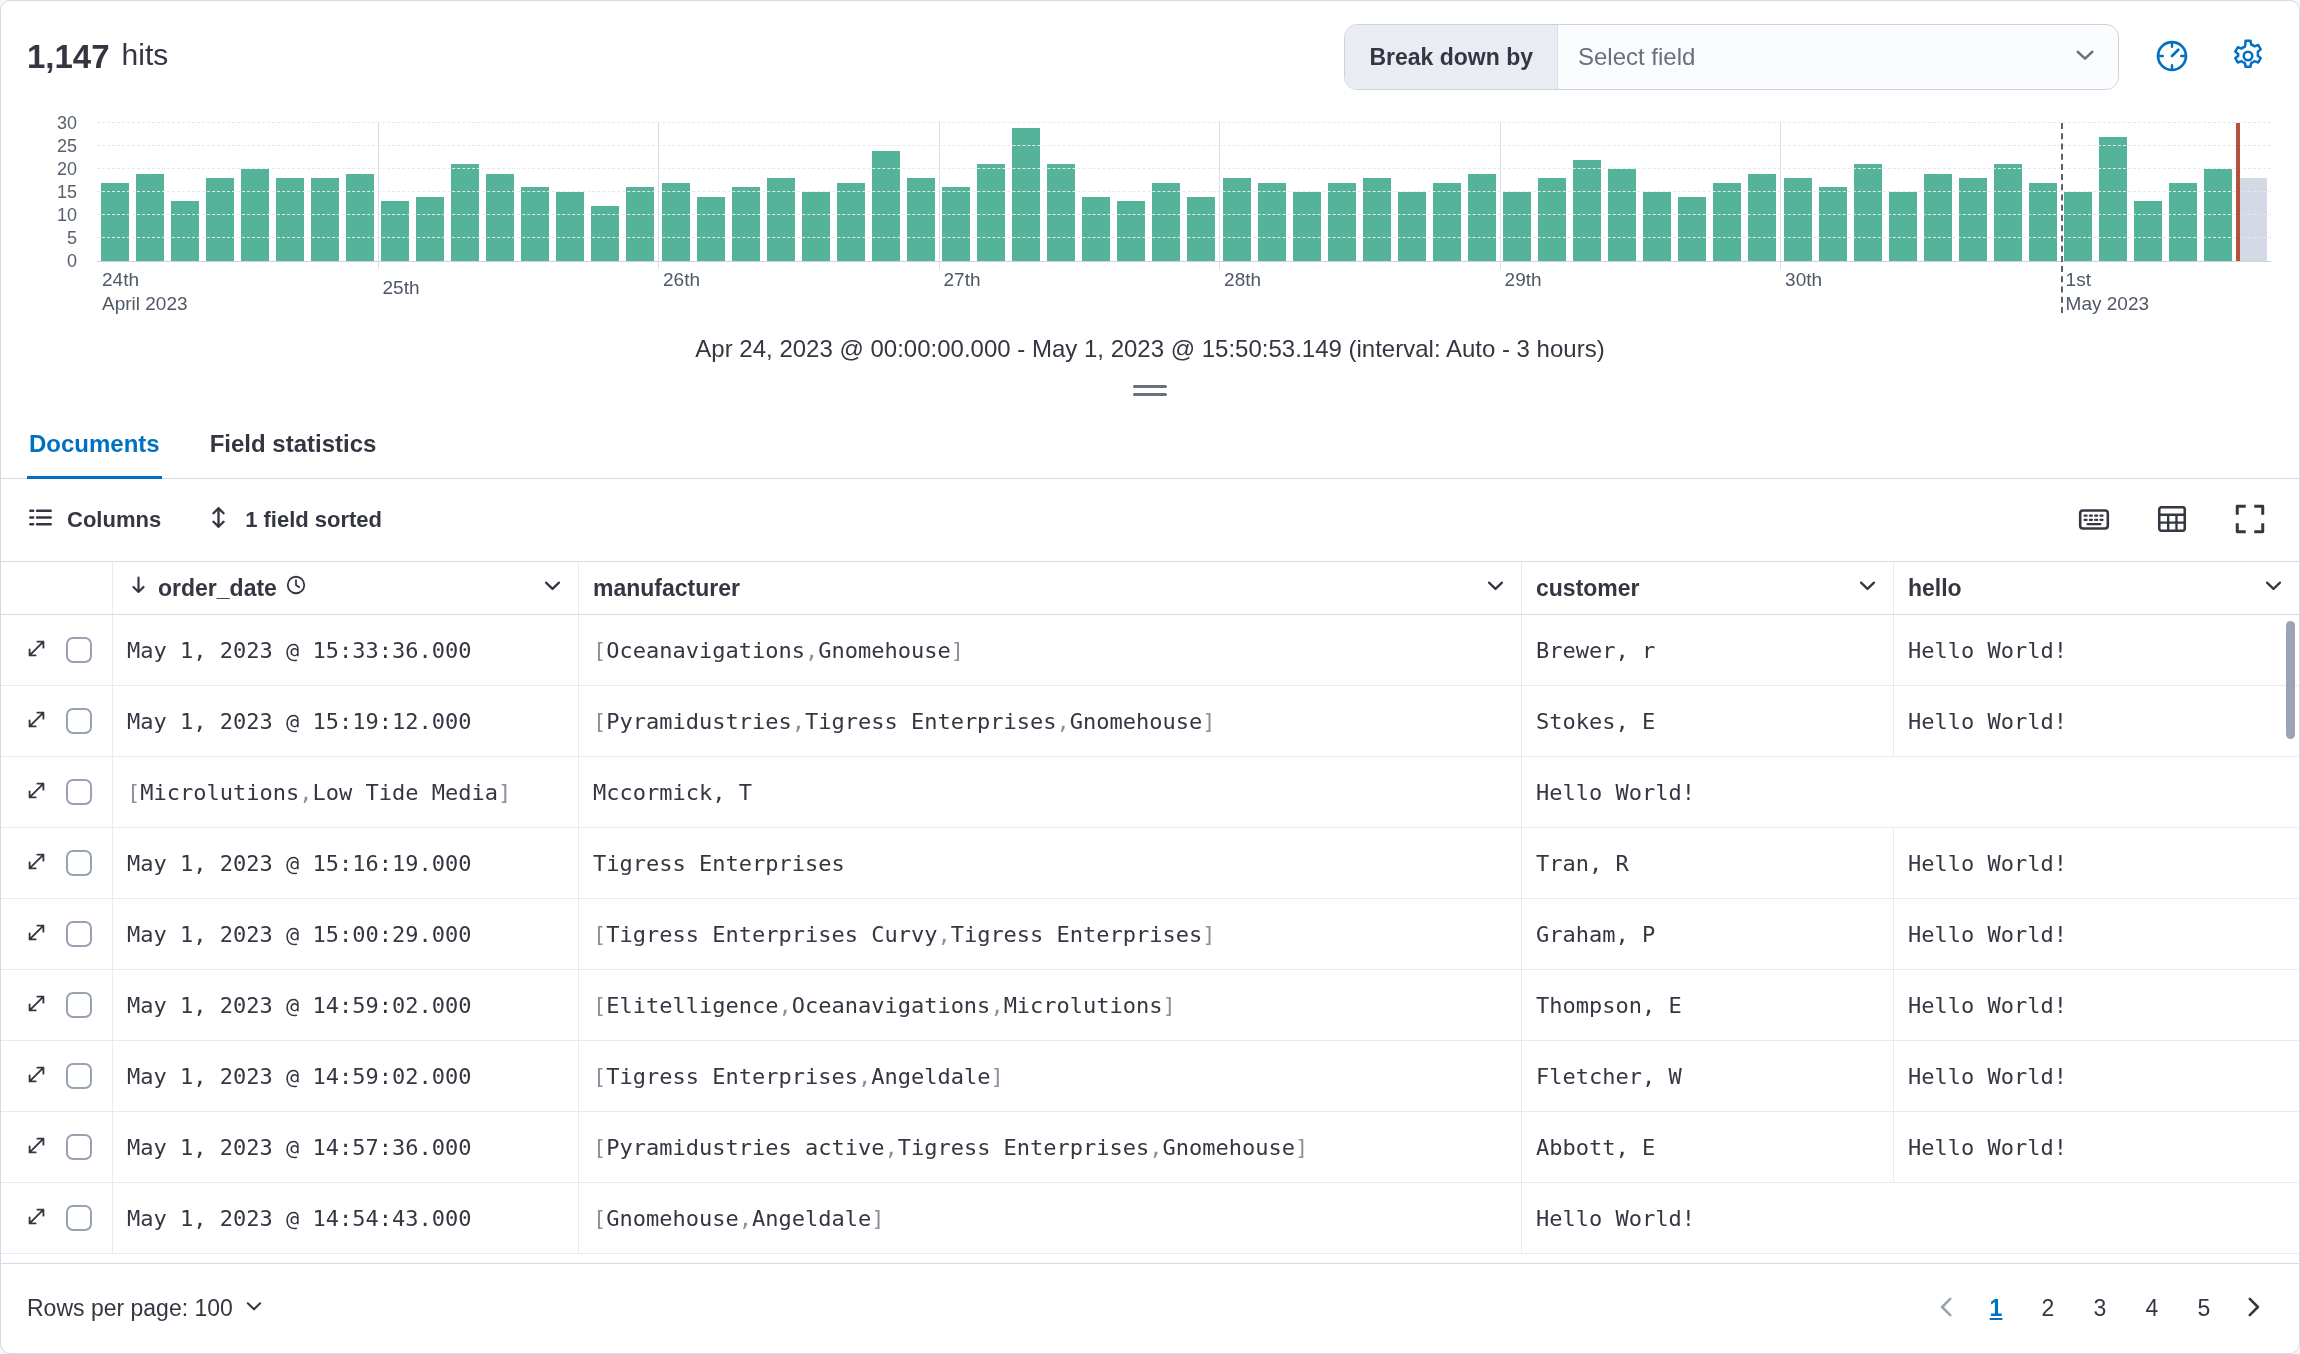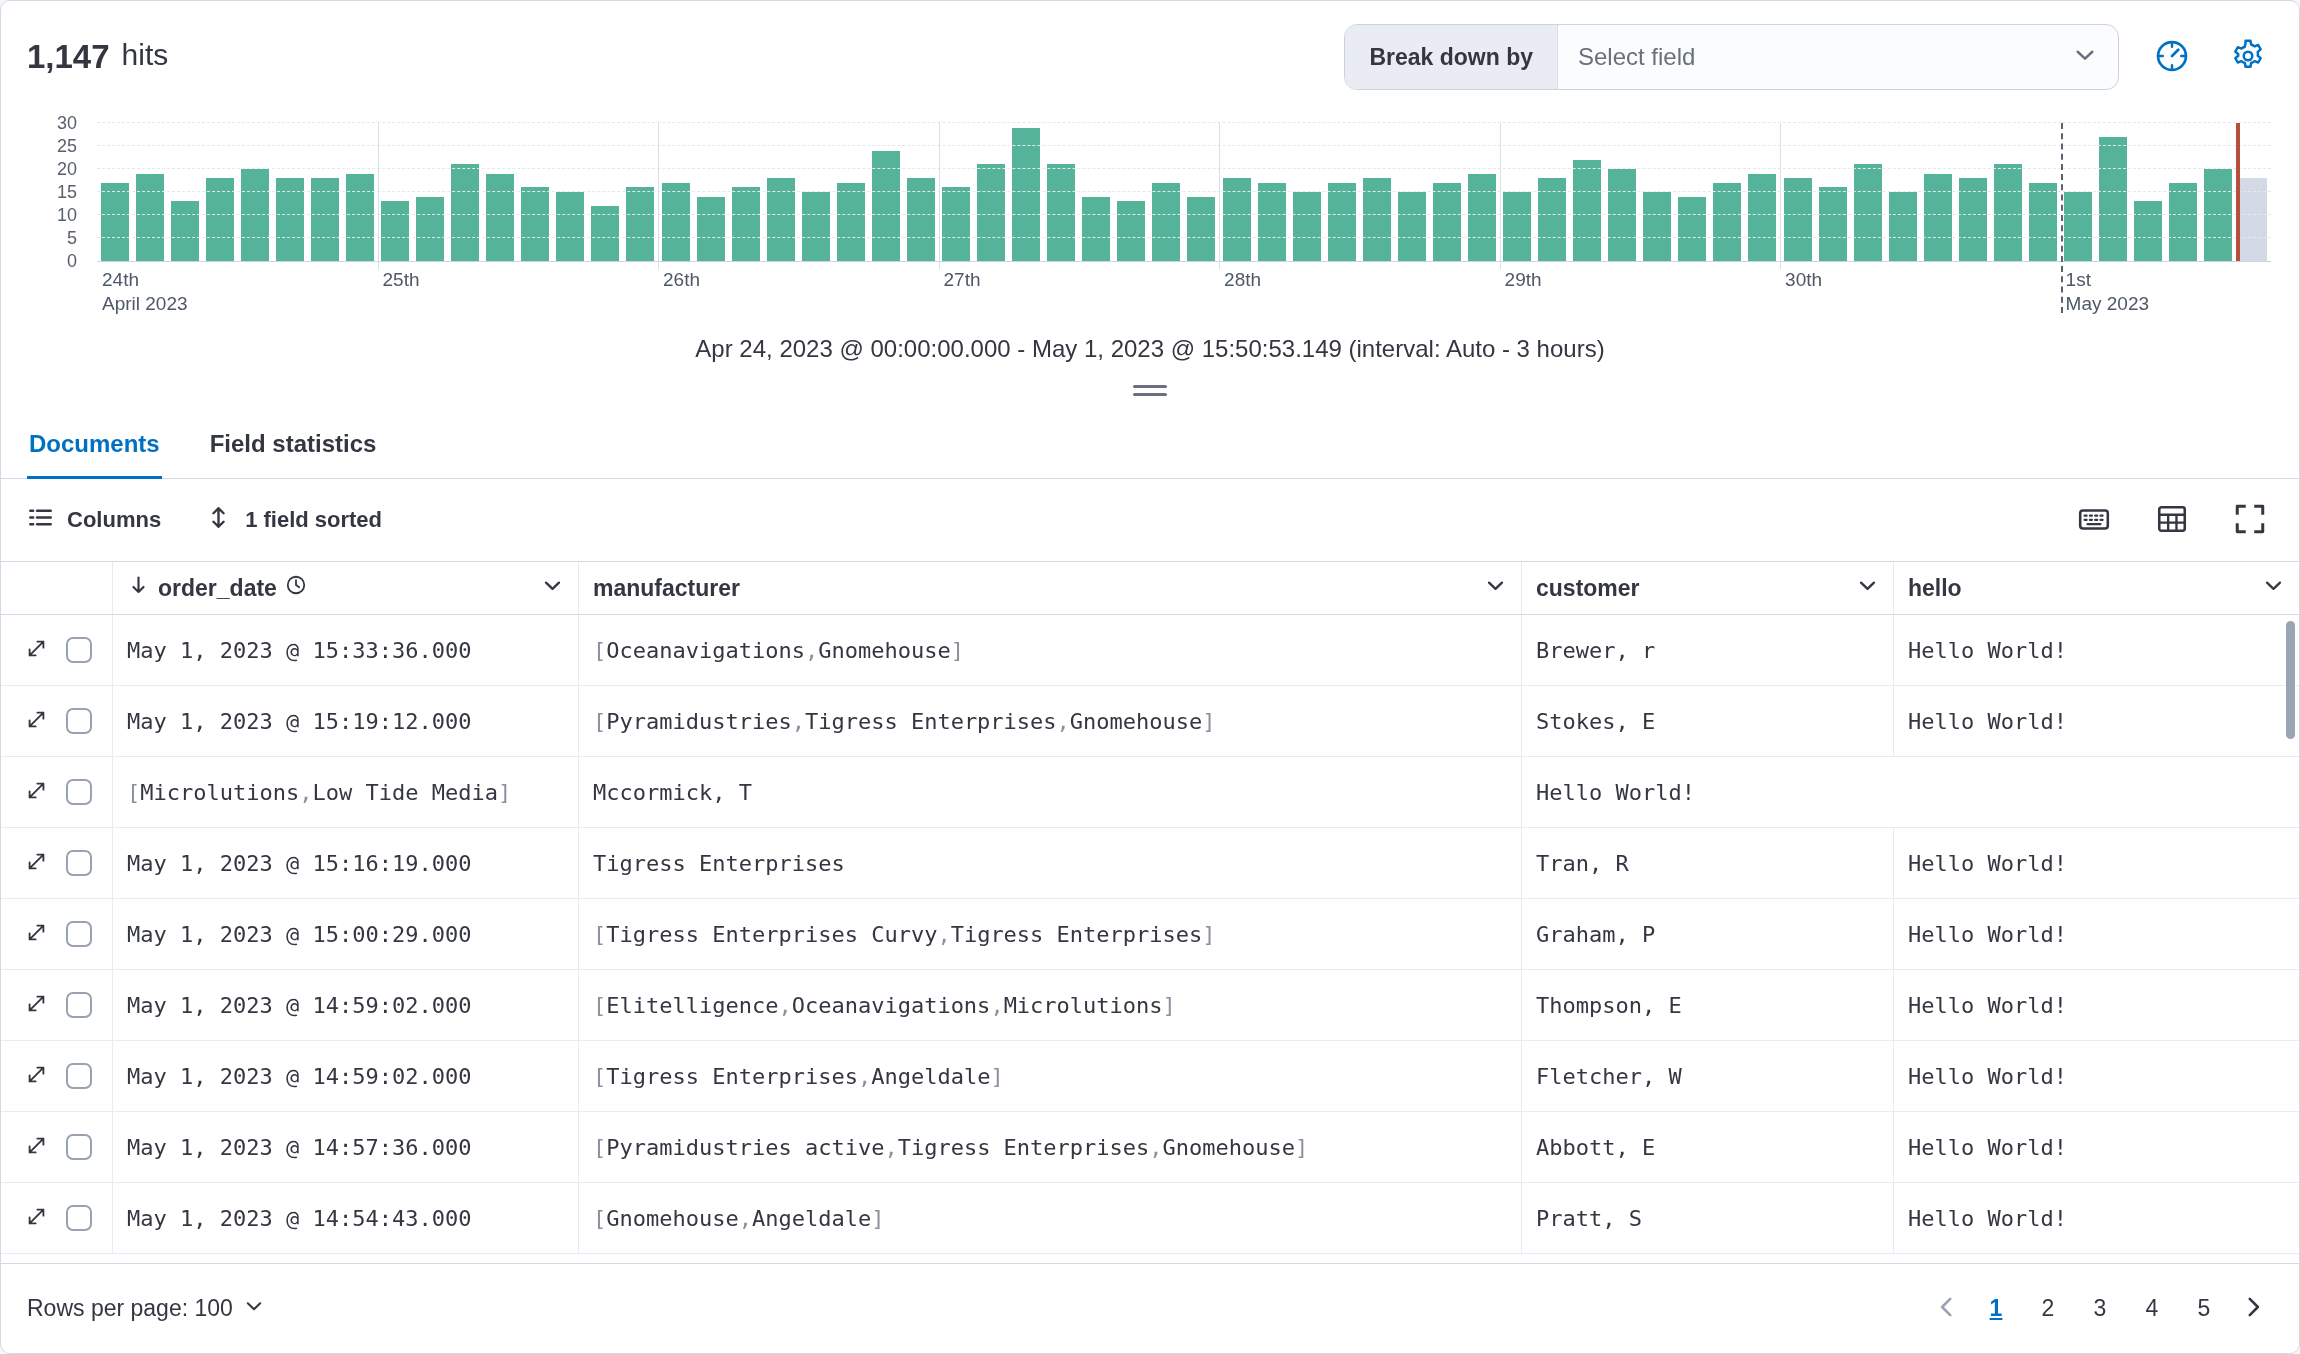--- a/index.html
+++ b/index.html
@@ -322,21 +322,21 @@
         <div class="vline" style="left: 25.8065%;"></div>
         <div class="vline" style="left: 38.7097%;"></div>
         <div class="vline" style="left: 51.6129%;"></div>
         <div class="vline" style="left: 64.5161%;"></div>
         <div class="vline" style="left: 77.4194%;"></div>
         <div class="vline dashed" style="left: 90.3226%;"></div>
         <div class="nowline" style="left: 98.3871%;"></div>
       </div>
     <div class="xlabels">
         <div class="xlab" style="left: calc(0% + 5px);"><span>24th</span><span class="sub">April 2023</span></div>
-        <div class="xlab" style="left: calc(12.9032% + 5px);"><span>25th</span></div>
+        <div class="xlab" style="left: calc(12.9032% + 5px); margin-top: 8px;"><span>25th</span></div>
         <div class="xlab" style="left: calc(25.8065% + 5px);"><span>26th</span></div>
         <div class="xlab" style="left: calc(38.7097% + 5px);"><span>27th</span></div>
         <div class="xlab" style="left: calc(51.6129% + 5px);"><span>28th</span></div>
         <div class="xlab" style="left: calc(64.5161% + 5px);"><span>29th</span></div>
         <div class="xlab" style="left: calc(77.4194% + 5px);"><span>30th</span></div>
         <div class="xlab" style="left: calc(90.3226% + 5px);"><span>1st</span><span class="sub">May 2023</span></div>
       </div>
   </div>
 
   <div class="caption">Apr 24, 2023 @ 00:00:00.000 - May 1, 2023 @ 15:50:53.149 (interval: Auto - 3 hours)</div>
@@ -607,21 +607,20 @@
             <span class="checkbox"></span>
           </div>
           <div class="cell">May 1, 2023 @ 14:54:43.000</div>
           <div class="cell">
             <span class="dim">[</span>
             <span>Gnomehouse</span>
             <span class="dim">, </span>
             <span>Angeldale</span>
             <span class="dim">]</span>
           </div>
-          <div class="cell">Pratt, S</div>
           <div class="cell">Hello World!</div>
         </div>
       </div>
     <div class="vscroll"></div>
   </div>
 
   <div class="footer">
     <button class="rpp">
       <span>Rows per page: 100</span>
       <span>

